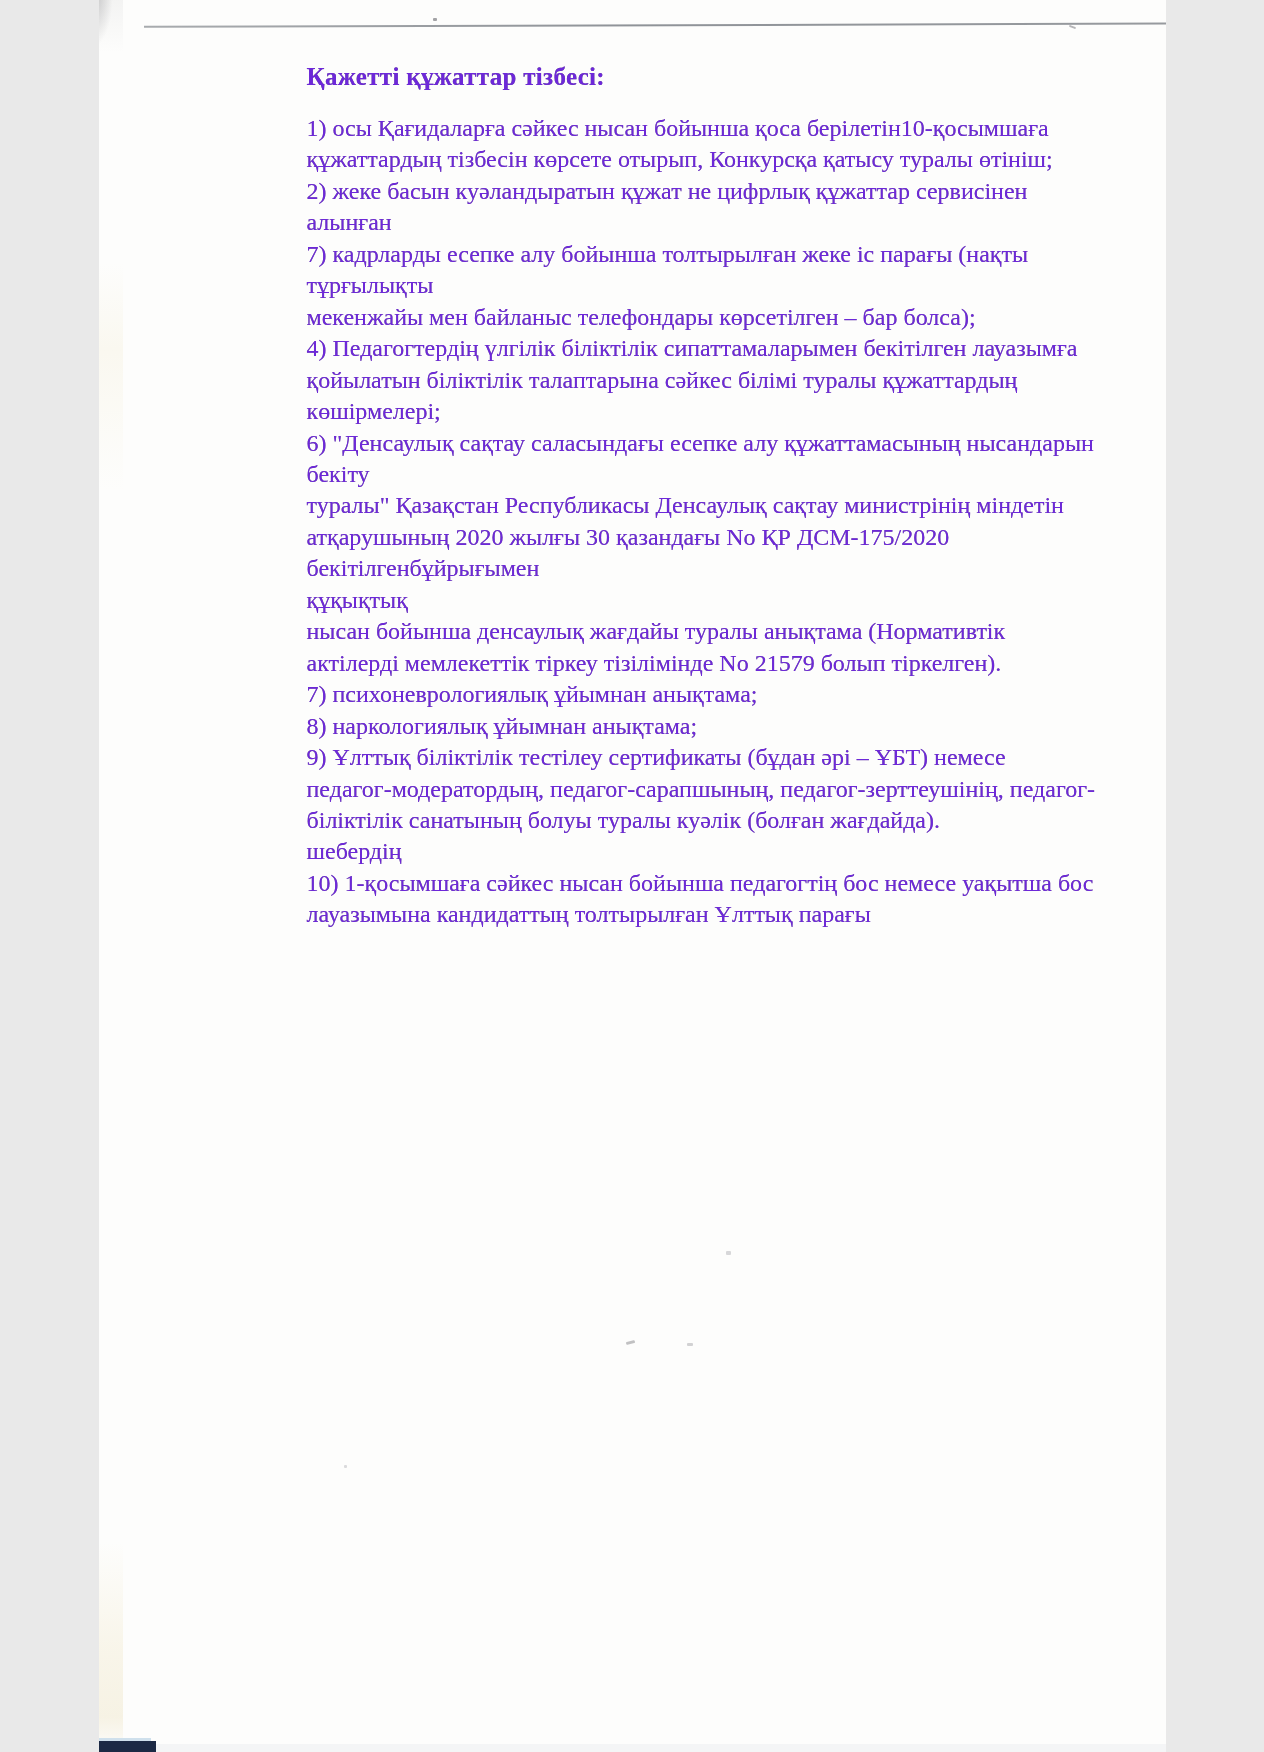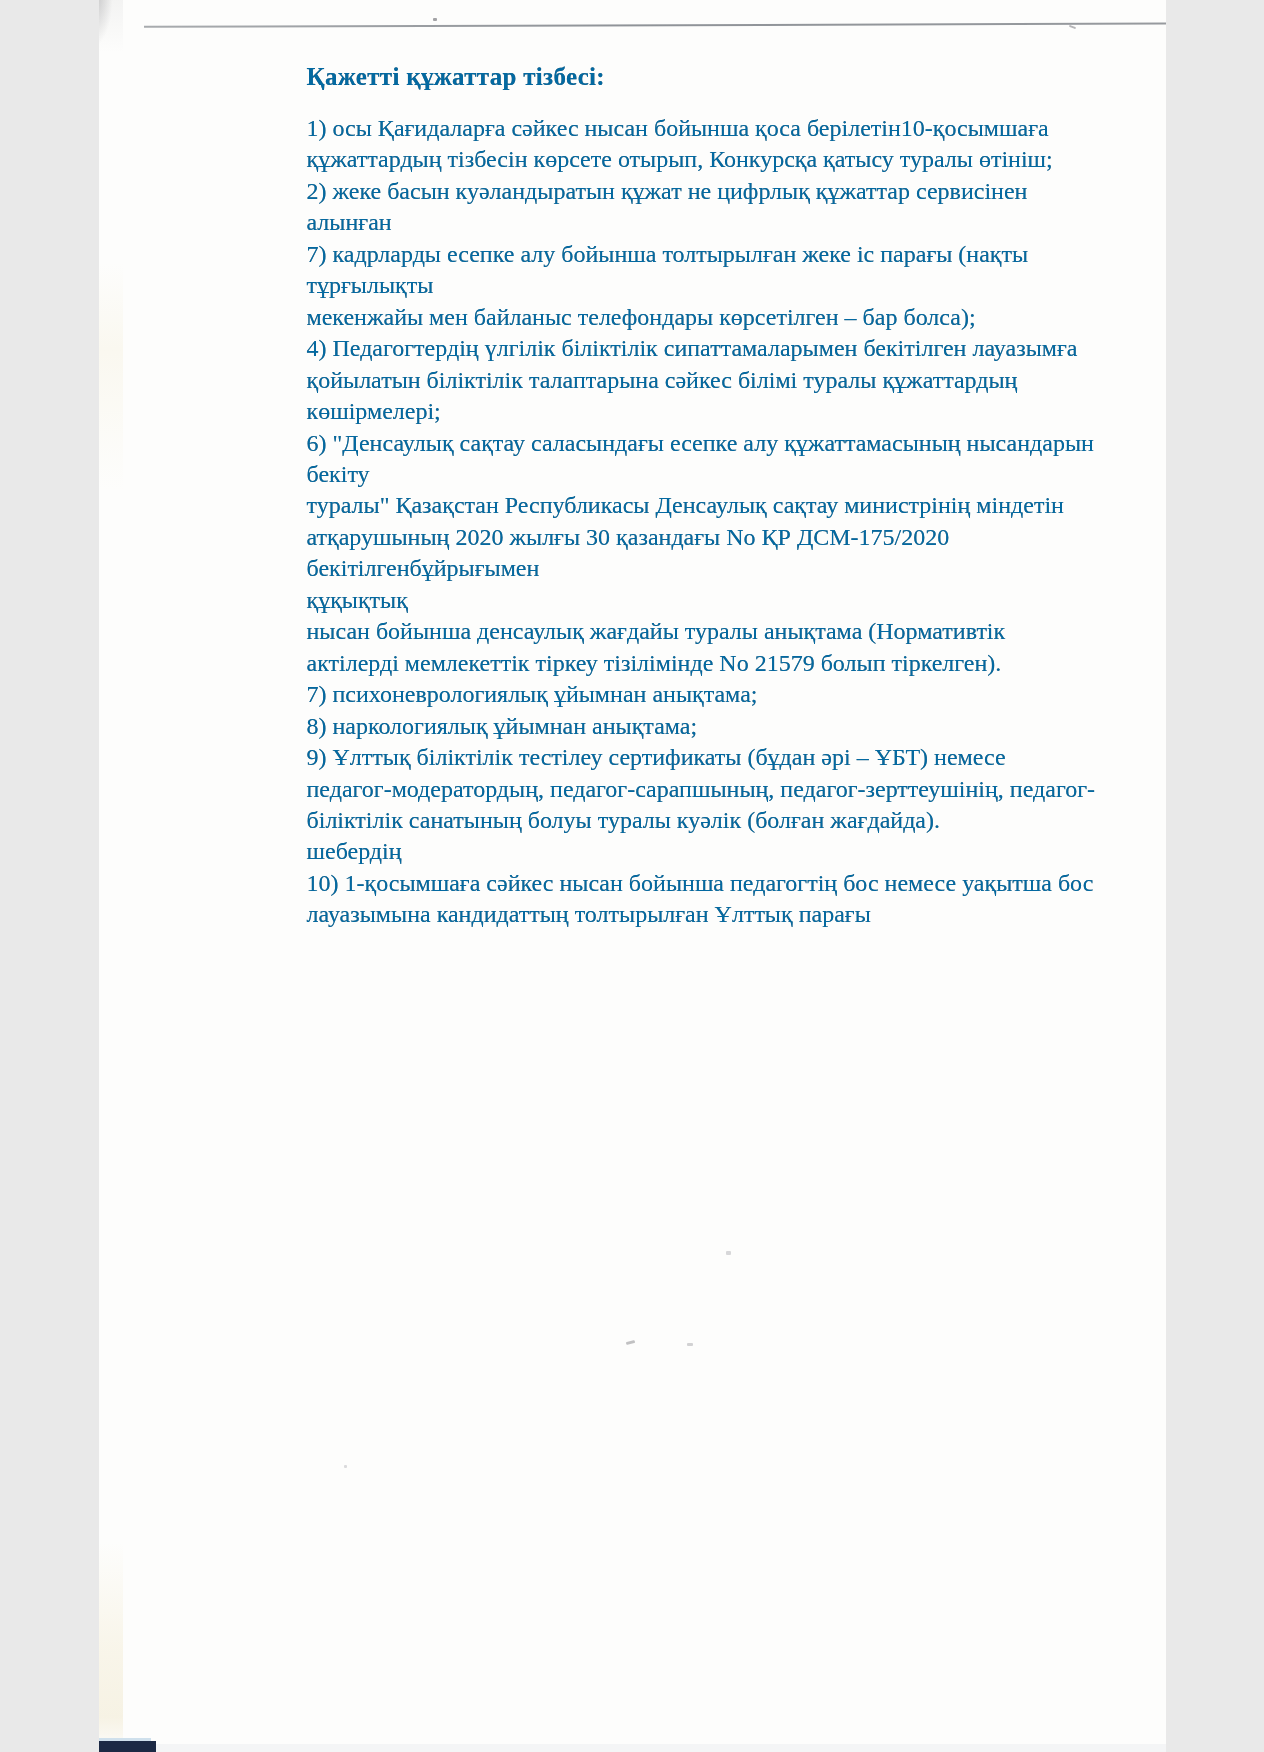--- a/index.html
+++ b/index.html
@@ -8,21 +8,21 @@
     background: #e9e9e9;
   }
   .page {
     position: relative;
     width: 1067px;
     height: 1752px;
     margin: 0 auto;
     background: #fdfdfc;
     overflow: hidden;
     font-family: "Liberation Serif", "DejaVu Serif", serif;
-    color: #0369a1;
+    color: #6d28d9;
   }
   
   .left-edge-tint {
     position: absolute;
     left: 0; top: 0;
     width: 24px; height: 100%;
     background: linear-gradient(to bottom,
       rgba(200,200,200,0.18) 0%,
       rgba(200,200,200,0.0) 3%,
       rgba(240,233,205,0.0) 15%,

